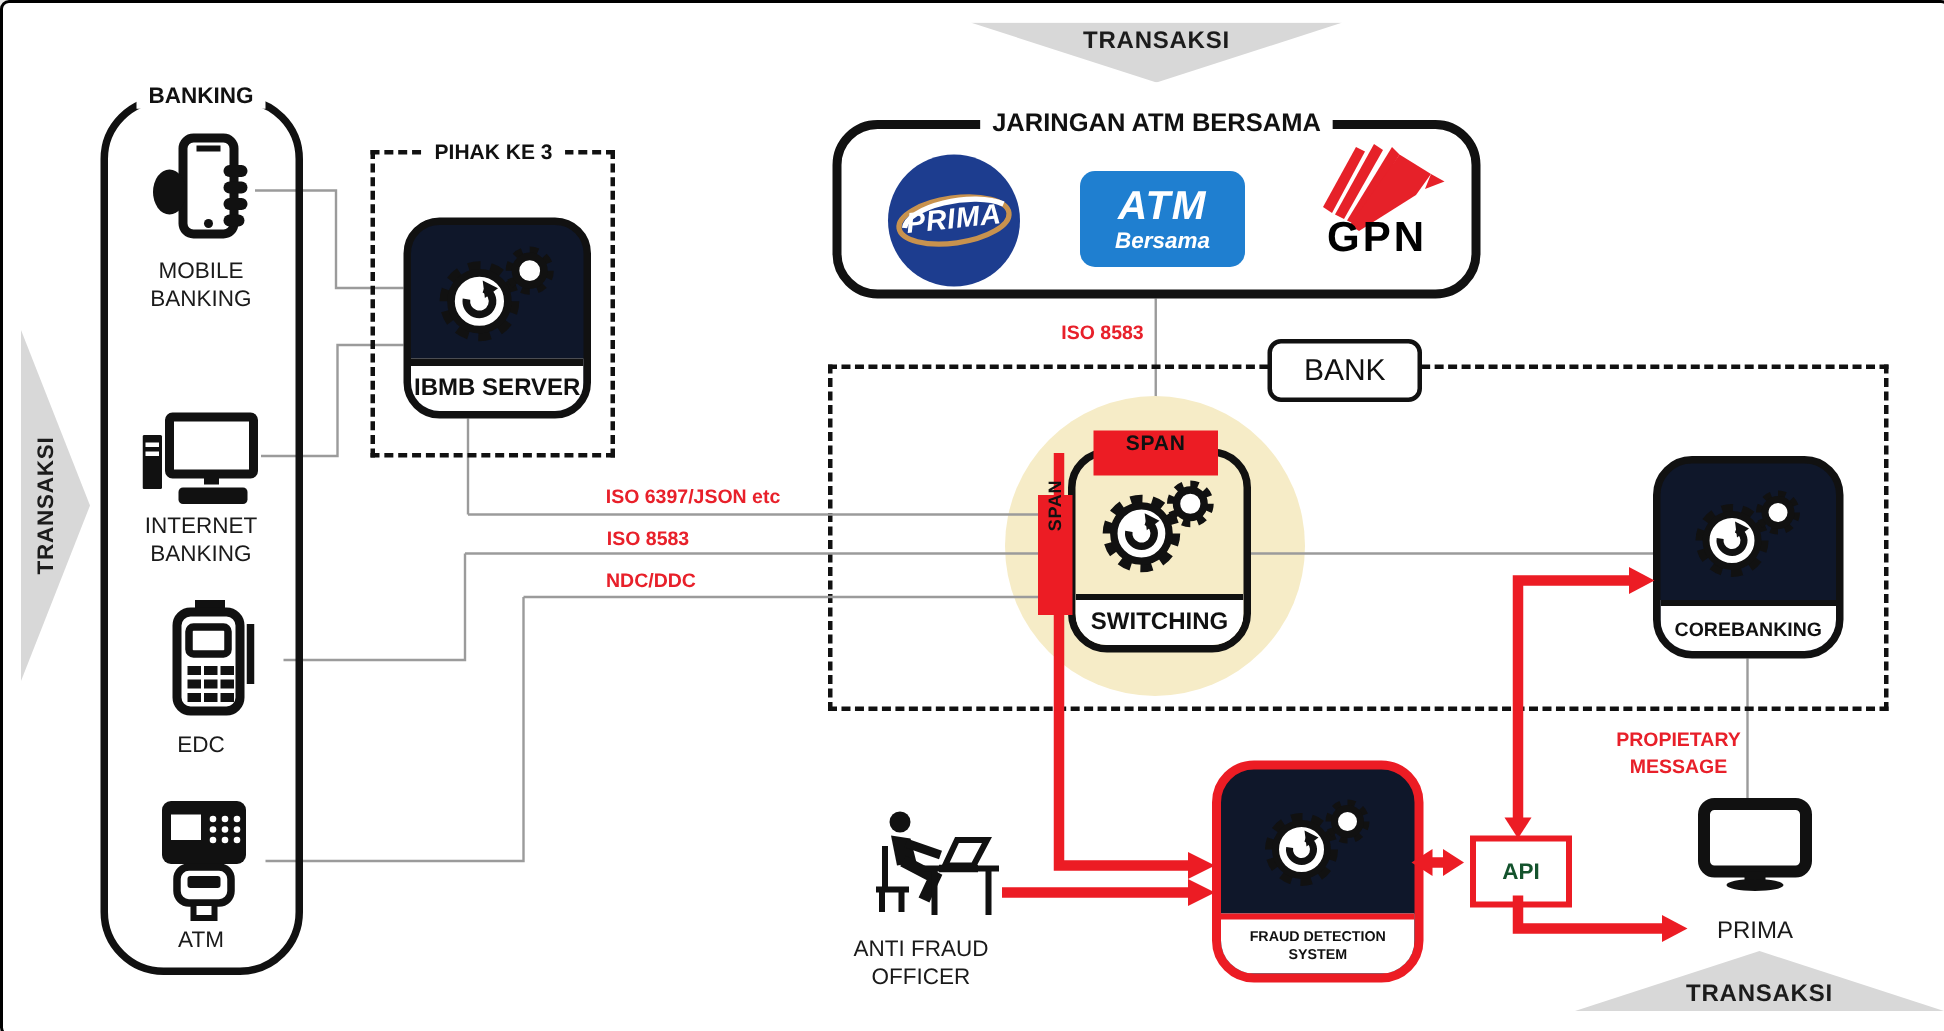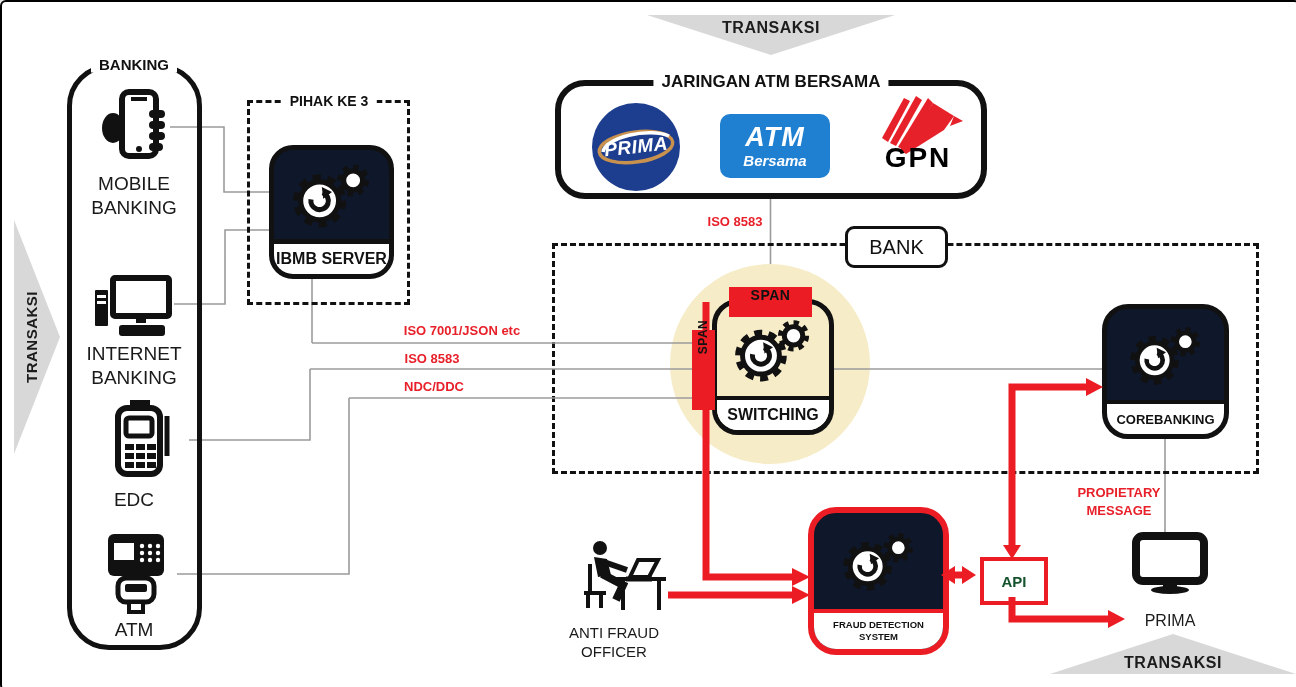--- a/index.html
+++ b/index.html
@@ -17,21 +17,21 @@
                color:#111;white-space:nowrap;font-weight:600;}
   
   .process{position:absolute;border:5px solid #111;border-radius:24px;overflow:hidden;
            display:flex;flex-direction:column;background:#0f172a;}
   .process.transparent{background:transparent;}
   .gear-area{flex:1;display:flex;align-items:center;justify-content:center;}
   .plabel{border-top:4px solid #111;background:#fff;text-align:center;color:#111;
           display:flex;align-items:center;justify-content:center;font-weight:600;}
   .process.red{border-color:#EC1C24;border-width:6px;border-radius:28px;}
   .process.red .plabel{border-top-color:#EC1C24;}
-  .item-label{position:absolute;text-align:center;color:#1a1a1a;font-size:19px;font-weight:500;
+  .item-label{position:absolute;text-align:center;color:#1a1a1a;font-size:15px;font-weight:500;
               line-height:1.25;white-space:pre-line;}
   .red-label{position:absolute;text-align:center;color:#E8202A;font-size:13px;font-weight:600;
              line-height:1.35;white-space:pre-line;}
   .span-box{position:absolute;background:#EC1C24;display:flex;align-items:flex-start;justify-content:center;
             color:#111;font-size:13px;font-weight:700;letter-spacing:.5px;}
   .yellow-circle{position:absolute;left:668px;top:262px;width:200px;height:200px;border-radius:50%;
                  background:#F6ECC7;}
   .api-box{position:absolute;border:4px solid #EC1C24;background:#fff;display:flex;align-items:center;
            justify-content:center;color:#14532d;font-size:15px;font-weight:600;}
   
@@ -243,21 +243,21 @@
   <div class="api-box" style="left:978px;top:555px;width:60px;height:40px">API</div>
 
   <svg class="abs" style="left:1128px;top:530px" width="80" height="62" viewBox="0 0 80 62">
     <rect x="6" y="4" width="68" height="45" rx="7" fill="#fff" stroke="#111" stroke-width="8"></rect>
     <rect x="33" y="49" width="14" height="6" fill="#111"></rect>
     <ellipse cx="40" cy="58" rx="19" ry="4" fill="#111"></ellipse>
   </svg>
   <div class="item-label" style="left:1118px;top:609px;width:100px;font-size:16px">PRIMA</div>
 
   <div class="red-label" style="left:681px;top:211px;width:104px">ISO 8583</div>
-  <div class="red-label" style="left:378px;top:320px;width:164px">ISO 7001/JSON etc</div>
+  <div class="red-label" style="left:378px;top:320px;width:164px">ISO 6397/JSON etc</div>
   <div class="red-label" style="left:378px;top:348px;width:104px">ISO 8583</div>
   <div class="red-label" style="left:380px;top:376px;width:104px">NDC/DDC</div>
   <div class="red-label" style="left:1058px;top:482px;width:118px">PROPIETARY
 MESSAGE</div>
 
   <svg class="layer" width="1296" height="687">
     <g stroke="#9B9B9B" stroke-width="1.6" fill="none">
       <path d="M310 341 H690"></path>
       <path d="M308 367 H690"></path>
       <path d="M347 396 H690"></path>

